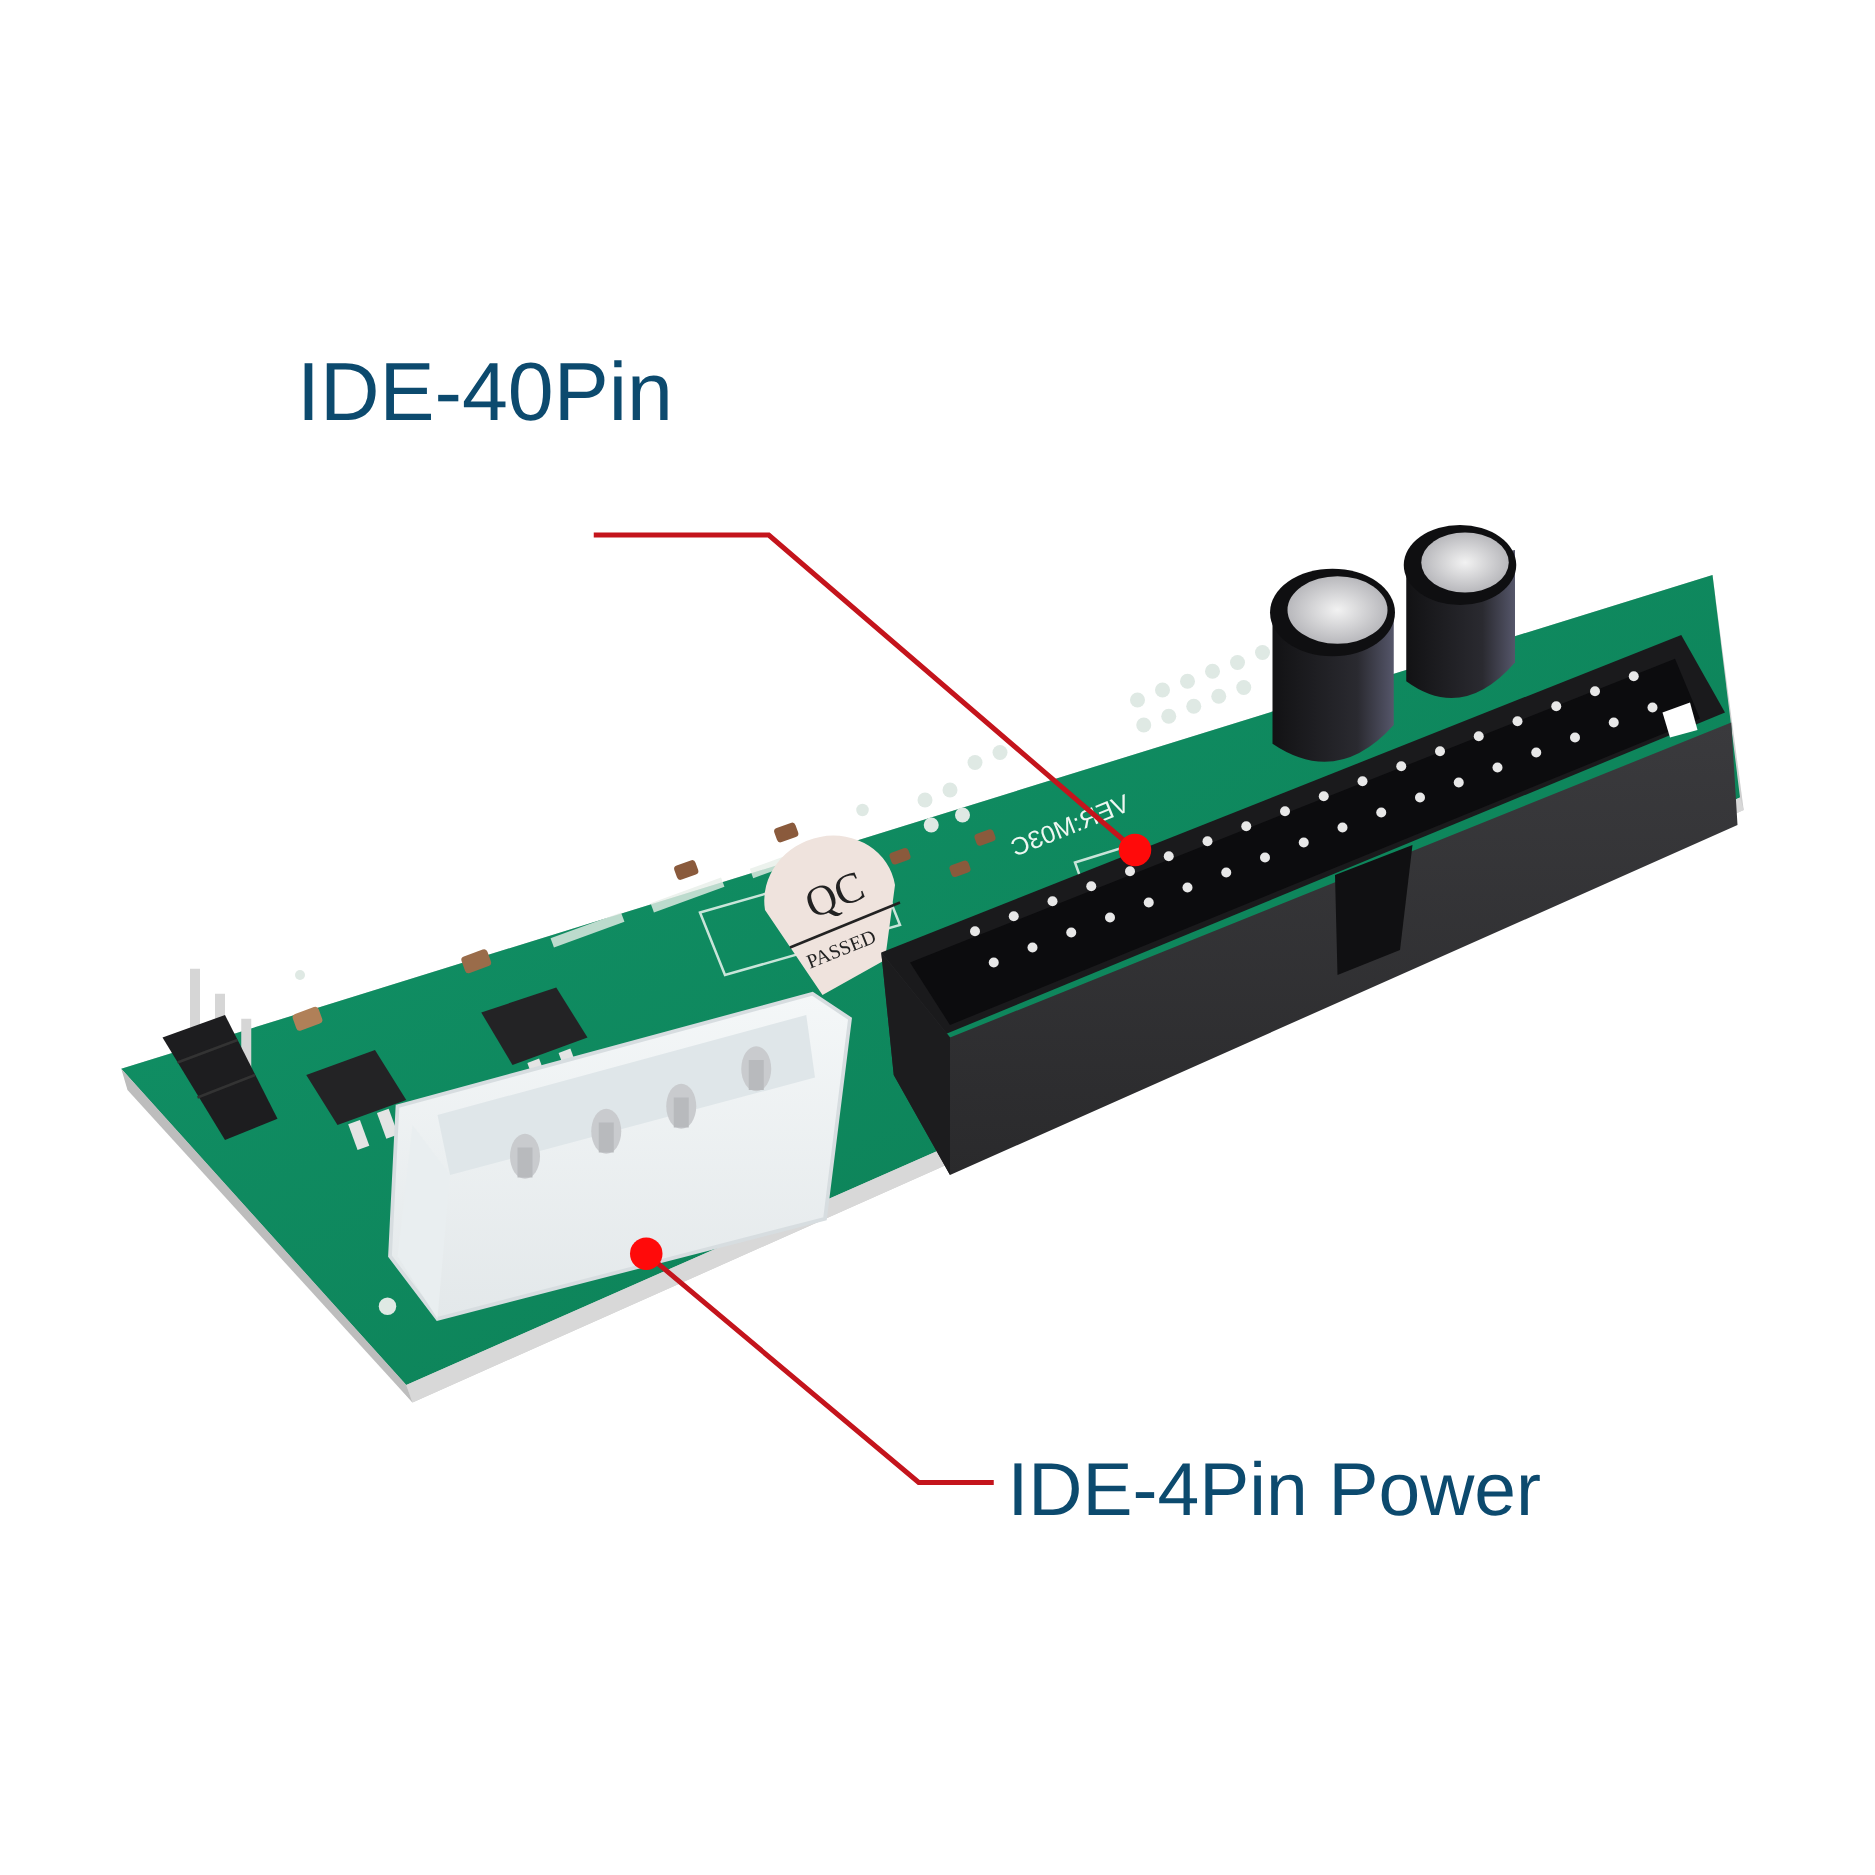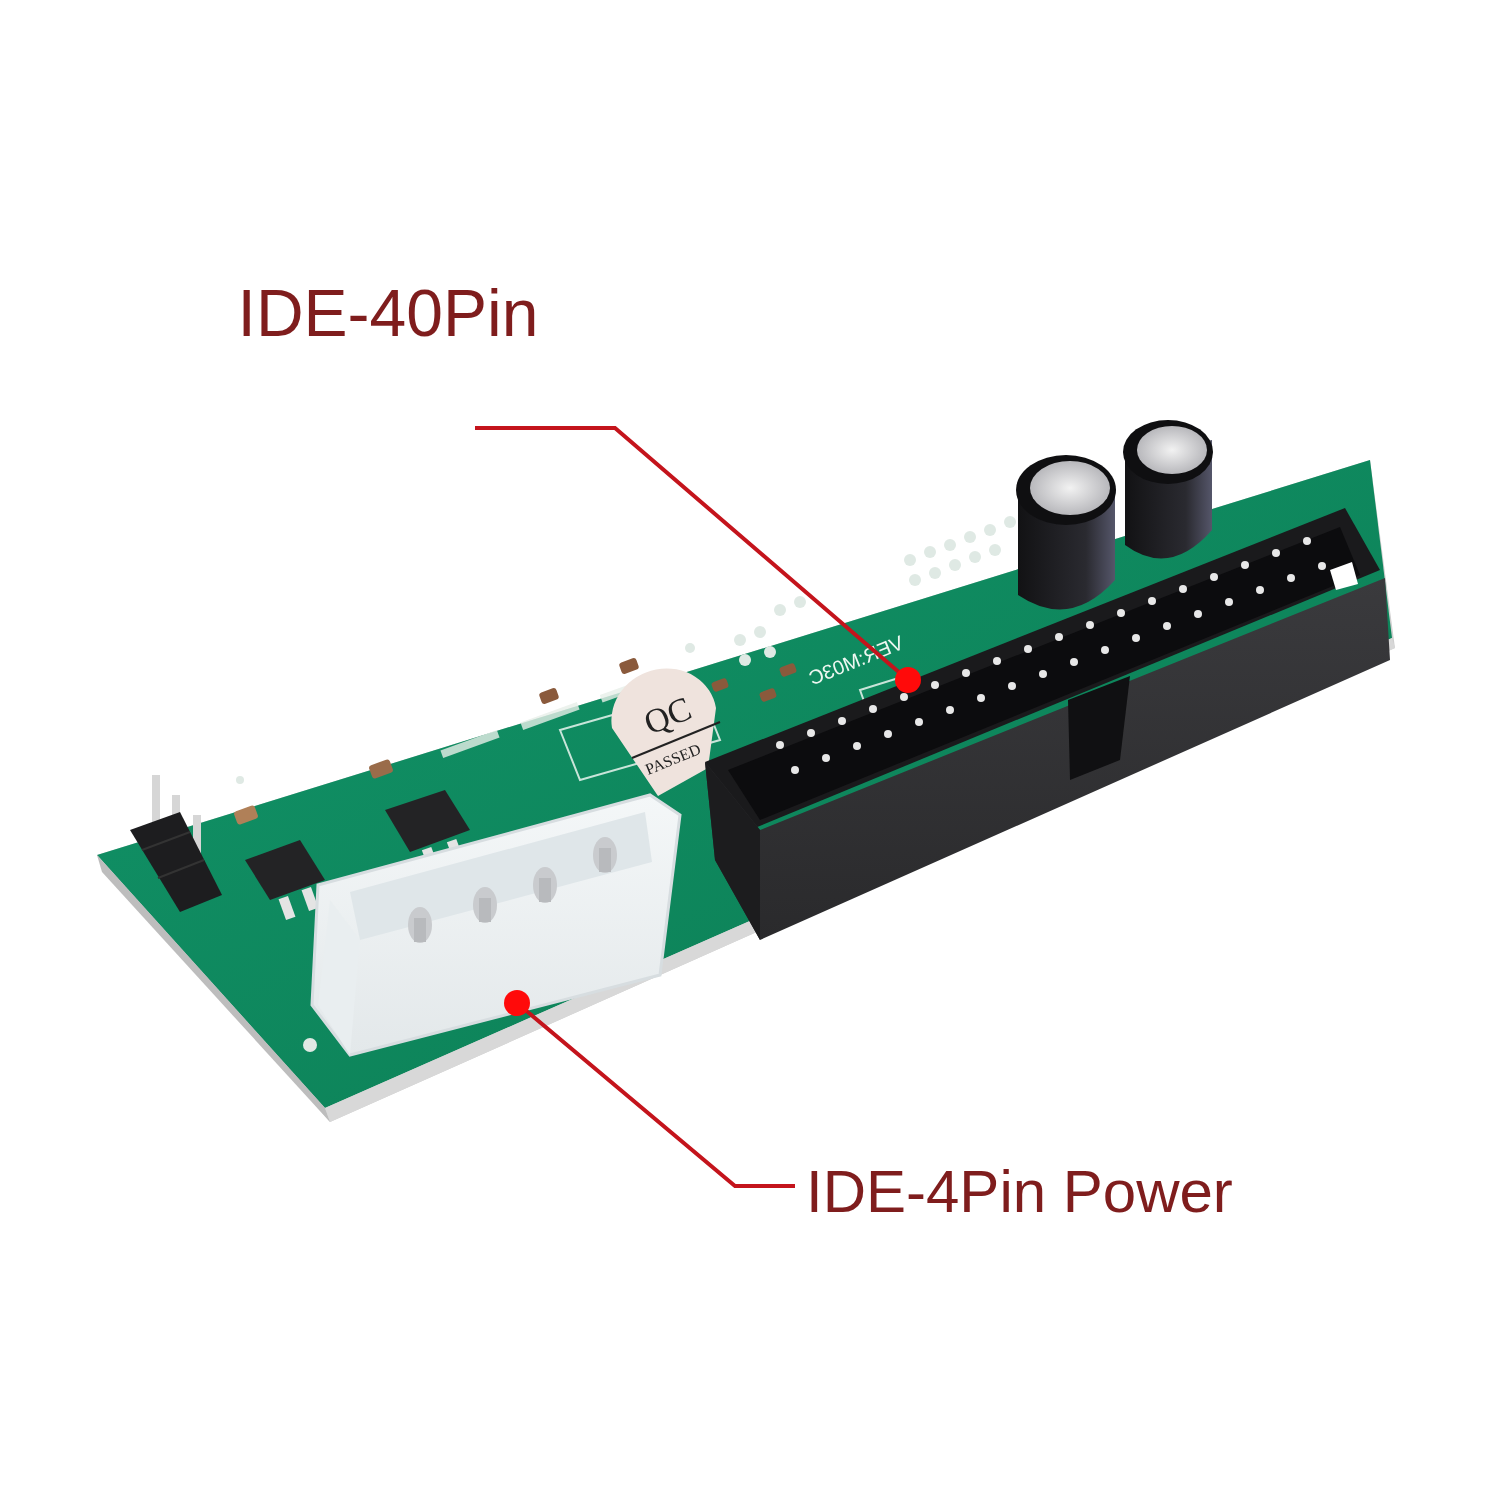--- a/index.html
+++ b/index.html
@@ -1,18 +1,18 @@
 <!DOCTYPE html>
 <html><head>
   <meta charset="utf-8">
   <style>
     html, body { margin: 0; padding: 0; background: #ffffff; }
     body { width: 1500px; height: 1500px; position: relative; overflow: hidden; font-family: "Liberation Sans", sans-serif; }
     .scene { position: absolute; left: 0; top: 0; width: 1500px; height: 1500px; }
-    .label { position: absolute; color: #7f1d1d; font-family: "Liberation Sans", sans-serif; font-weight: 400; line-height: 1; white-space: nowrap; }
+    .label { position: absolute; color: #0c4a6e; font-family: "Liberation Sans", sans-serif; font-weight: 400; line-height: 1; white-space: nowrap; }
     .label-top { left: 168px; top: 280px; width: 440px; text-align: center; font-size: 66px; }
     .label-top .line { display: block; height: 66px; margin-bottom: 0; }
     .label-bottom { left: 806px; top: 1162px; font-size: 60px; }
   </style>
 </head>
 <body>
 
 <svg class="scene" viewBox="0 0 1500 1500" xmlns="http://www.w3.org/2000/svg">
   <defs>
     <linearGradient id="pcbGrad" x1="0" y1="0" x2="1" y2="1">

